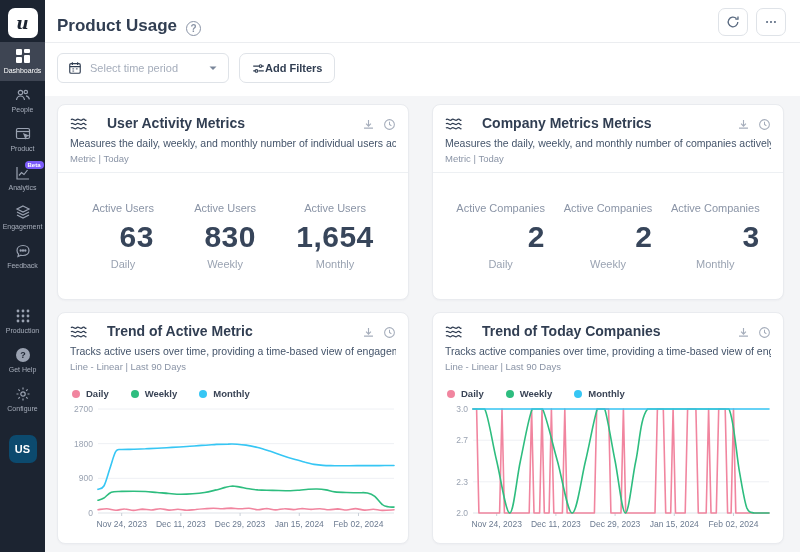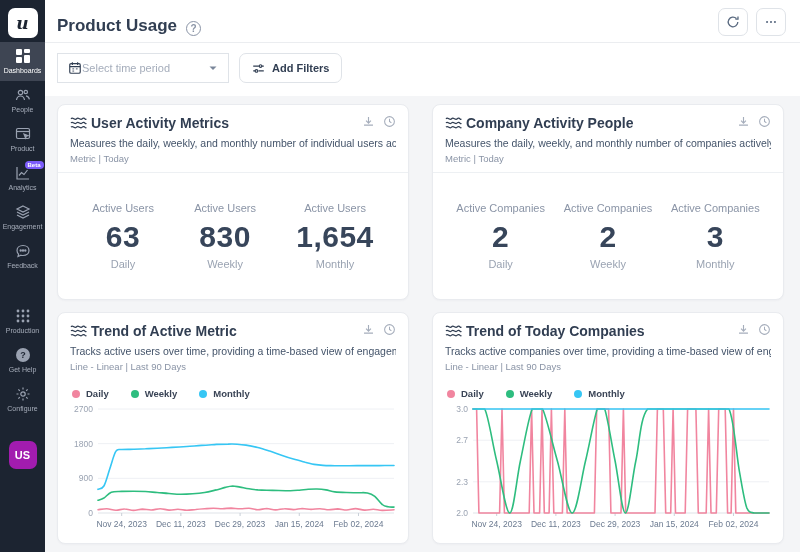--- a/index.html
+++ b/index.html
@@ -10,55 +10,55 @@
   .sidebar { width:45px; background:#1C2431; display:flex; flex-direction:column; align-items:center; flex-shrink:0; }
   .logo-box { width:30px; height:30px; background:#fff; border-radius:7px; margin:8px 0 4px 0; display:flex; align-items:center; justify-content:center; font-family:"DejaVu Serif",serif; font-style:italic; font-weight:bold; font-size:17px; color:#1C2431; }
   .nav-item { width:45px; padding:6px 0 7px 0; display:flex; flex-direction:column; align-items:center; gap:3px; cursor:pointer; color:#9AA2B1; }
   .nav-item .nav-label { font-size:7px; color:#A7AEBB; letter-spacing:0; }
   .nav-item.active { background:#3E4553; color:#FFFFFF; }
   .nav-item.active .nav-label { color:#FFFFFF; }
   .nav-item svg { display:block; }
   .icon-wrap { position:relative; height:16px; }
   .beta-badge { position:absolute; top:-4px; left:10px; background:#7C5CFC; color:#fff; font-size:6px; padding:1px 3px; border-radius:5px; font-weight:bold; }
   .sidebar-gap { height:26px; }
-  .avatar { width:28px; height:28px; border-radius:7px; background:#a21caf; color:#fff; font-size:11px; font-weight:bold; display:flex; align-items:center; justify-content:center; margin-top:22px; cursor:pointer; }
+  .avatar { width:28px; height:28px; border-radius:7px; background:#0c4a6e; color:#fff; font-size:11px; font-weight:bold; display:flex; align-items:center; justify-content:center; margin-top:16px; cursor:pointer; }
 
   
   .main { flex:1; display:flex; flex-direction:column; background:#F4F5F7; }
   .page-header { background:#fff; padding:8px 14px 6px 12px; }
   .title-row { display:flex; align-items:flex-end; }
   .page-title { font-size:17px; font-weight:bold; color:#313E52; }
   .help-icon { width:15px; height:15px; border:1.4px solid #8A94A6; border-radius:50%; color:#8A94A6; font-size:10px; font-weight:bold; display:flex; align-items:center; justify-content:center; margin-left:9px; cursor:pointer; }
   .header-actions { margin-left:auto; display:flex; gap:8px; }
   .hbtn { width:30px; height:28px; background:#fff; border:1px solid #DFE3E8; border-radius:7px; display:flex; align-items:center; justify-content:center; cursor:pointer; color:#5A6A80; }
   .page-desc { font-size:11px; color:#44546A; margin-top:5px; }
   .divider-h { height:1px; background:#EBEDF0; }
   .filter-band { background:#fff; padding:10px 12px 13px 12px; display:flex; gap:10px; }
-  .select-ctl { display:flex; align-items:center; gap:0; border:1px solid #DFE3E8; border-radius:0; background:#fff; height:30px; padding:0 10px; width:172px; cursor:pointer; }
+  .select-ctl { display:flex; align-items:center; gap:8px; border:1px solid #DFE3E8; border-radius:6px; background:#fff; height:30px; padding:0 10px; width:172px; cursor:pointer; }
   .select-ctl .ph { font-size:11px; color:#A5ADBB; flex:1; }
-  .btn-filters { display:flex; align-items:center; gap:7px; border:1px solid #DFE3E8; border-radius:7px; background:#fff; height:30px; padding:0 12px; font-size:11px; font-weight:bold; color:#313E52; cursor:pointer; }
+  .btn-filters { display:flex; align-items:center; border:1px solid #DFE3E8; border-radius:7px; background:#fff; height:30px; padding:0 12px; font-size:11px; font-weight:bold; color:#313E52; cursor:pointer; }
 
   
   .content { flex:1; padding:8px 16px 10px 12px; overflow:hidden; }
   .card-row { display:flex; gap:23px; margin-bottom:12px; }
   .card { background:#fff; border:1px solid #E9EBEF; border-radius:8px; width:352px; overflow:hidden; box-shadow:0 1px 2px rgba(20,30,50,0.03); }
   .card-head { padding:10px 12px 8px 12px; }
-  .card-title-row { display:flex; align-items:flex-start; gap:4px; }
+  .card-title-row { display:flex; align-items:flex-end; gap:20px; }
   .card-title { font-size:14px; font-weight:bold; color:#313E52; flex:1; }
   .card-actions { display:flex; gap:8px; color:#A5ADBB; }
   .card-actions span { cursor:pointer; display:flex; }
   .card-desc { font-size:10.5px; color:#44546A; margin-top:6px; white-space:nowrap; overflow:hidden; }
   .card-meta { font-size:9.5px; color:#8A94A6; margin-top:4px; }
   .card-div { height:1px; background:#EDF0F3; }
 
   .metric-card { height:196px; display:flex; flex-direction:column; }
   .metrics-body { flex:1; display:flex; align-items:center; justify-content:space-around; padding:0 14px; }
   .metric { text-align:center; }
   .metric-label { font-size:11px; color:#8A94A6; }
-  .metric-value { font-size:30px; font-weight:bold; color:#37455A; margin:6px 0 4px 0; letter-spacing:0.5px; }
+  .metric-value { font-size:30px; font-weight:bold; color:#37455A; margin:6px 0 4px 0; letter-spacing:0.5px;text-align:right; }
   .metric-period { font-size:11px; color:#9AA3B2; }
 
   .trend-card { height:232px; display:flex; flex-direction:column; }
   .legend-row { display:flex; gap:22px; padding:8px 14px 2px 14px; }
   .legend-item { display:flex; align-items:center; gap:6px; cursor:pointer; }
   .legend-dot { width:8px; height:8px; border-radius:50%; }
   .legend-label { font-size:9.5px; font-weight:bold; color:#3A4456; }
   .chart-wrap { flex:1; padding:2px 8px 2px 4px; }
 </style>
 </head>
@@ -279,21 +279,21 @@
         </section>
 
         <section class="card metric-card">
           <div class="card-head">
             <div class="card-title-row">
               <svg width="17" height="15" viewBox="0 0 18 16" fill="none" stroke="#313E52" stroke-width="1.3">
                   <path d="M1 4c2-2.5 4 2.5 6 0s4 2.5 6 0 4 2.5 4 0"></path>
                   <path d="M1 8.5c2-2.5 4 2.5 6 0s4 2.5 6 0 4 2.5 4 0"></path>
                   <path d="M1 13c2-2.5 4 2.5 6 0s4 2.5 6 0 4 2.5 4 0"></path>
                 </svg>
-              <span class="card-title">Company Activity People</span>
+              <span class="card-title">Company Metrics Metrics</span>
               <span class="card-actions">
                 <span>
                     <svg width="13" height="13" viewBox="0 0 16 16" fill="none" stroke="currentColor" stroke-width="1.4">
                       <path d="M8 2.5v7M5 7l3 3 3-3"></path>
                       <path d="M2.5 12.5h11"></path>
                     </svg>
                   </span>
                 <span>
                     <svg width="13" height="13" viewBox="0 0 16 16" fill="none" stroke="currentColor" stroke-width="1.3">
                       <circle cx="8" cy="8" r="6"></circle>

